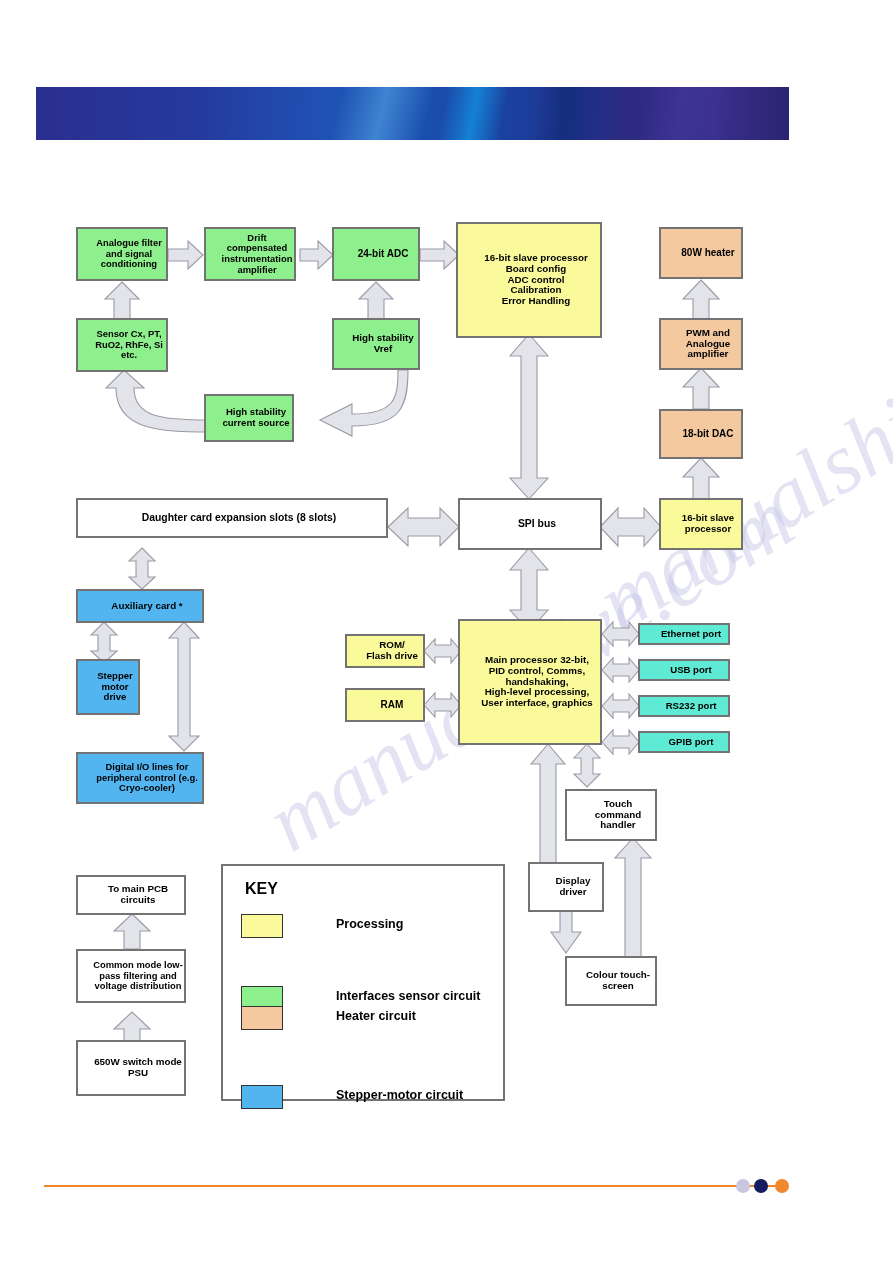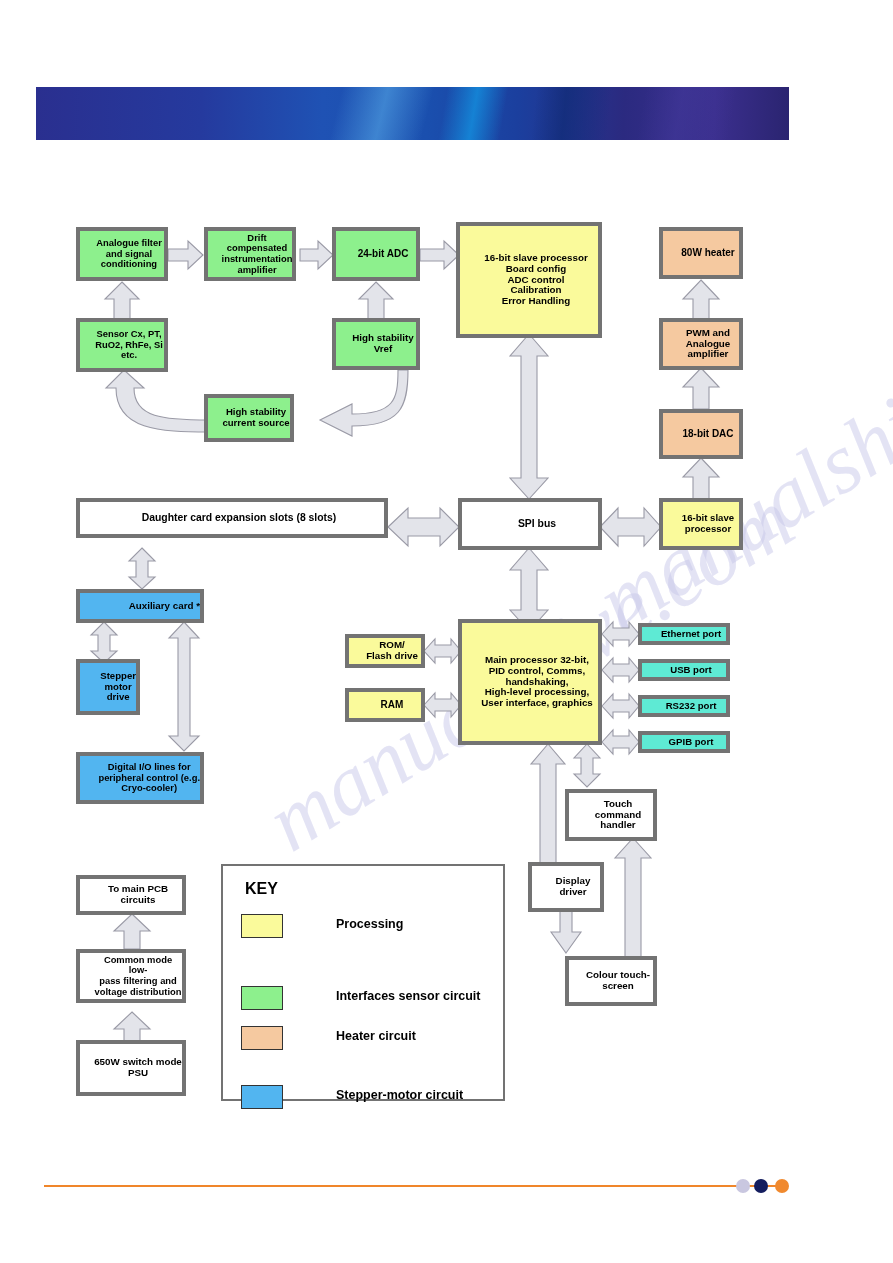--- a/index.html
+++ b/index.html
@@ -28,28 +28,28 @@
   .fdot.d3{left:775px;background:#f0892e;}
 
   
   .wm{position:absolute;pointer-events:none;color:#c9c9ea;opacity:.5;
       font-family:"Liberation Serif",serif;font-style:italic;white-space:nowrap;}
   .wm1{left:560px;top:400px;font-size:86px;transform:rotate(-32deg);}
   .wm2{left:230px;top:620px;font-size:86px;transform:rotate(-32deg);}
 
   
   .blk{
-    position:absolute;box-sizing:border-box;border:4px solid #737373;
+    position:absolute;box-sizing:border-box;border:2px solid #737373;
     display:flex;align-items:center;justify-content:center;text-align:center;
     font-weight:bold;color:#000;line-height:1.12;z-index:6;padding-left:14px;
   }
   .c-yellow{background:#fafa9b;}
   .c-green{background:#8df08d;}
   .c-peach{background:#f5c9a0;}
-  .c-blue{background:#52b5f0;justify-content:flex-end;}
+  .c-blue{background:#52b5f0;}
   .c-grey{background:#5eead4;}
   .c-white{background:#ffffff;}
 
   
   .ar{position:absolute;z-index:4;}
   .ar svg{display:block;overflow:visible;}
   .apoly{fill:#e3e4ea;stroke:#9a9aa6;stroke-width:1.1;}
   .apath{fill:#e3e4ea;stroke:#9a9aa6;stroke-width:1.1;}
 
   
@@ -364,21 +364,21 @@
     <div class="keytitle">KEY</div>
 
     <div class="keyrow" style="top:48px;">
       <div class="keysw" style="background: rgb(250, 250, 155);"></div>
       <div class="keylbl">Processing</div>
     </div>
     <div class="keyrow" style="top:120px;">
       <div class="keysw" style="background: rgb(141, 240, 141);"></div>
       <div class="keylbl">Interfaces sensor circuit</div>
     </div>
-    <div class="keyrow" style="top:160px;padding-left:8px;">
+    <div class="keyrow" style="top:140px;padding-left:8px;">
       <div class="keysw" style="background: rgb(245, 201, 160);"></div>
       <div class="keylbl">Heater circuit</div>
     </div>
     <div class="keyrow" style="top:192px;margin-top:27px;">
       <div class="keysw" style="background: rgb(82, 181, 240);"></div>
       <div class="keylbl">Stepper-motor circuit</div>
     </div>
   </div>
 
   <div class="footer-line"></div>

